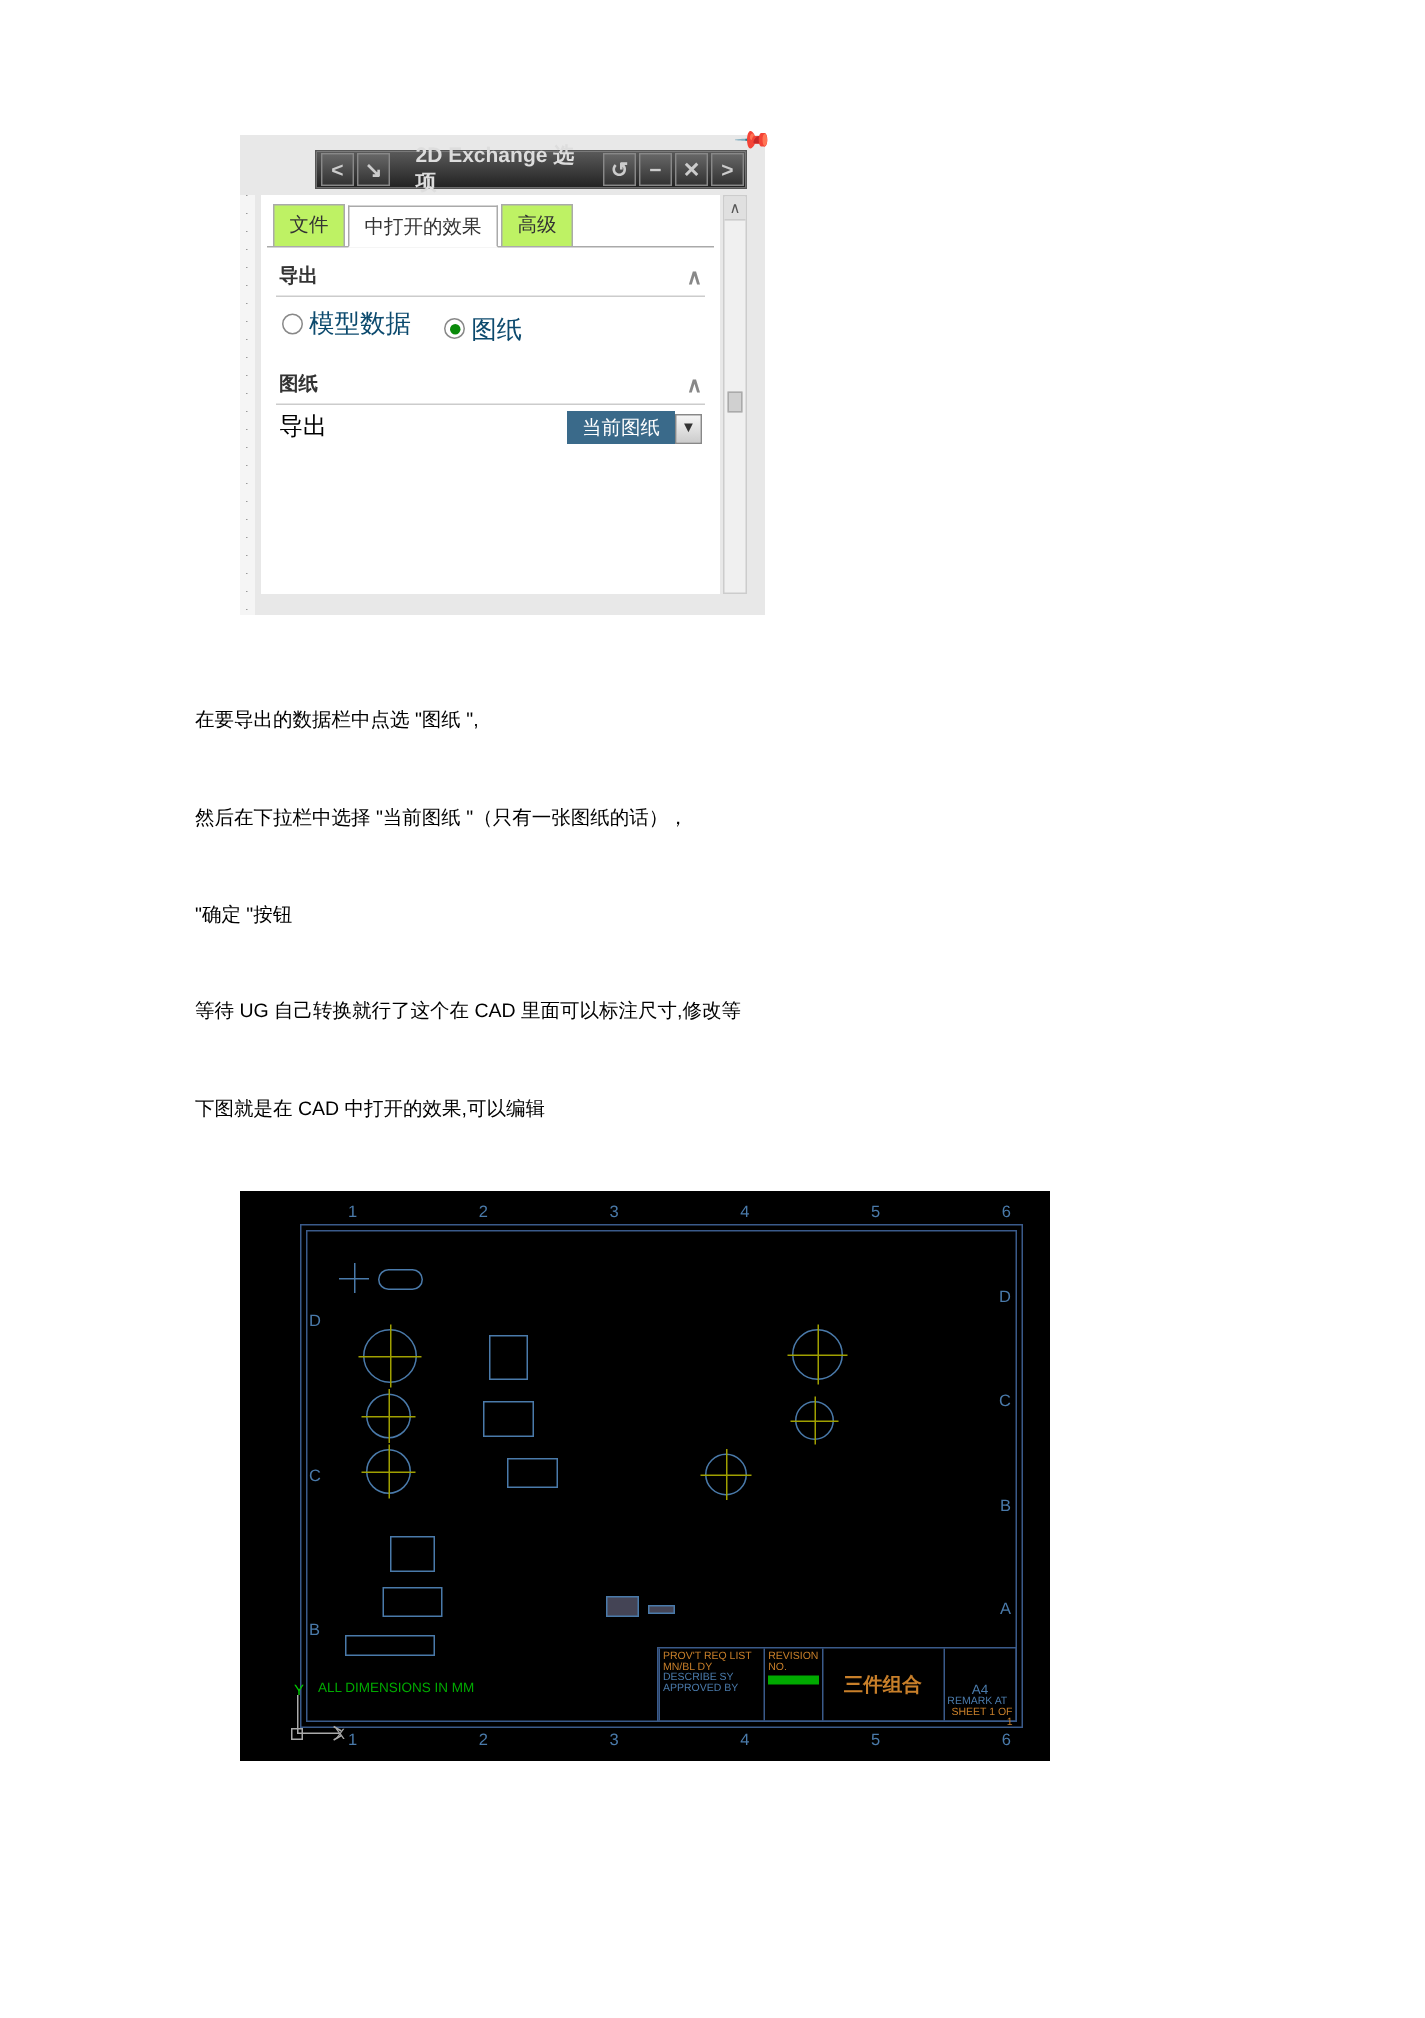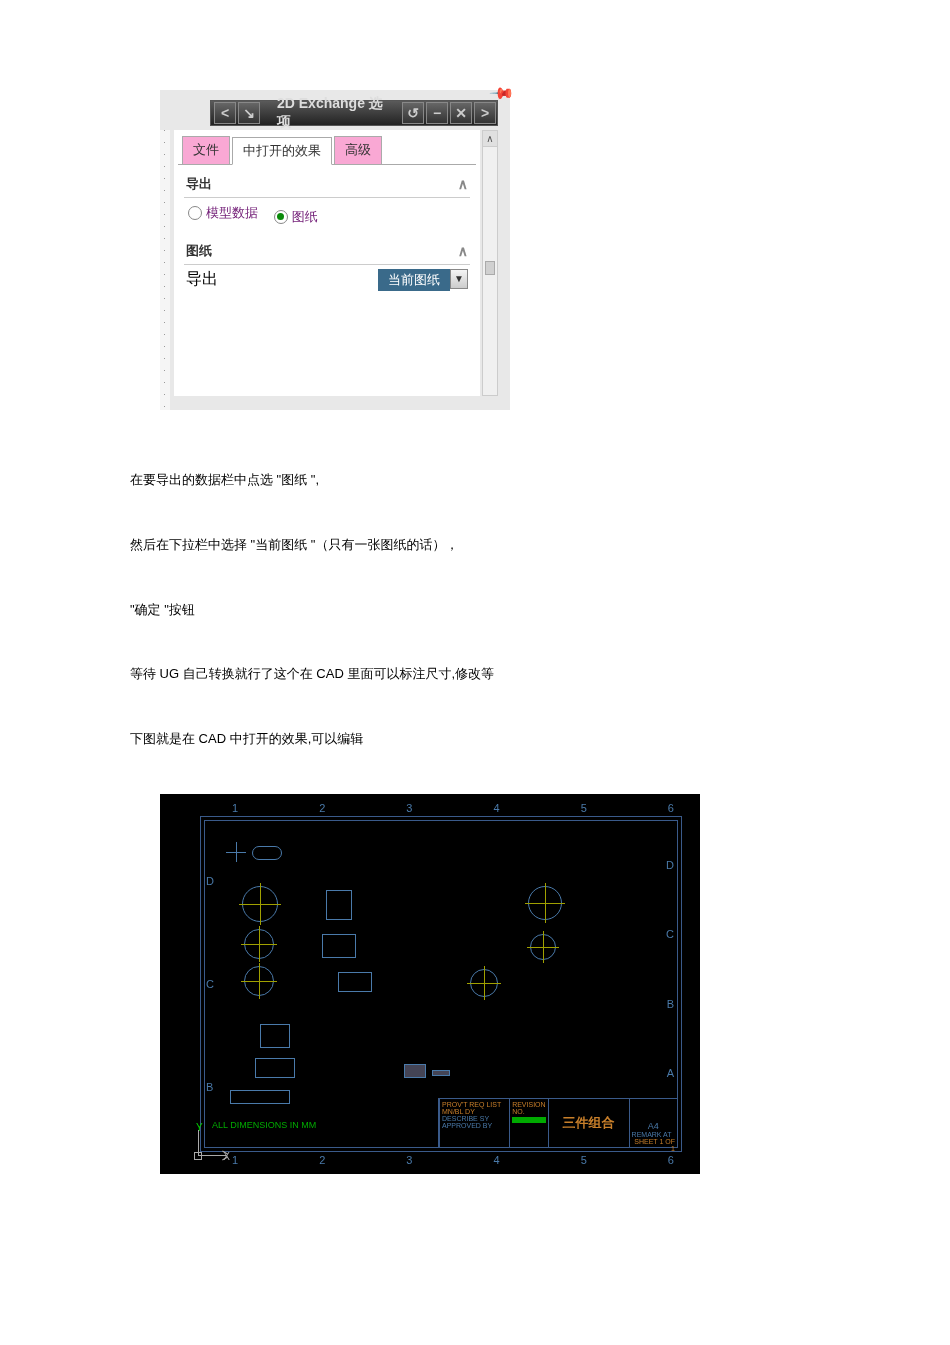--- a/index.html
+++ b/index.html
@@ -16,33 +16,33 @@
     .tb-right { display: flex; }
     .tb-left { display: flex; margin-left: 2px; }
     .pin-icon { position: absolute; right: -2px; top: -6px; color: #c87f3a; font-size: 16px; transform: rotate(45deg); }
     
     .dialog-body { position: absolute; left: 14px; right: 30px; top: 40px; bottom: 14px; background: #fff; padding: 4px; }
     .scrollbar { position: absolute; right: 12px; top: 40px; bottom: 14px; width: 16px; background: #f0f0f0; border: 1px solid #ccc; }
     .sb-up { position: absolute; top: 0; left: 0; right: 0; height: 16px; background: #e0e0e0; display: flex; align-items: center; justify-content: center; font-size: 10px; color: #555; border-bottom: 1px solid #ccc; }
     .sb-mid { position: absolute; right: 2px; top: 130px; width: 10px; height: 14px; background: #d0d0d0; border: 1px solid #aaa; }
     
     .tabs { display: flex; border-bottom: 1px solid #aaa; padding: 2px 4px 0 4px; }
-    .tab { padding: 4px 10px; font-size: 13px; background: #f9a8d4; border: 1px solid #aaa; border-bottom: none; margin-right: 2px; color: #333; }
+    .tab { padding: 4px 10px; font-size: 13px; background: #bef264; border: 1px solid #aaa; border-bottom: none; margin-right: 2px; color: #333; }
     .tab.active { background: #fff; position: relative; top: 1px; border-bottom: 1px solid #fff; }
     
     .section { margin: 6px 6px 0 6px; }
     .section-head { display: flex; align-items: center; justify-content: space-between; font-size: 13px; font-weight: bold; color: #333; padding: 4px 2px; border-bottom: 1px solid #ccc; }
     .chev { color: #888; font-size: 14px; font-weight: bold; }
-    .section-body { padding: 6px 4px; font-size: 13px; color: #701a75; }
+    .section-body { padding: 6px 4px; font-size: 17px; color: #0c4a6e; font-family: Liberation Mono, monospace; }
     .radio { display: inline-flex; align-items: center; margin-right: 12px; }
     .radio-dot { width: 14px; height: 14px; border-radius: 50%; border: 1px solid #888; margin-right: 4px; display: flex; align-items: center; justify-content: center; background: #fff; }
     .radio-dot.sel::after { content: ""; width: 7px; height: 7px; border-radius: 50%; background: #0a8a0a; }
     
     .row { display: flex; align-items: center; justify-content: space-between; padding: 4px 2px; }
-    .dropdown { display: flex; align-items: flex-start; }
+    .dropdown { display: flex; align-items: flex-end; }
     .dd-field { background: #3a6a8a; color: #fff; padding: 2px 10px; font-size: 13px; }
     .dd-btn { width: 18px; height: 20px; background: linear-gradient(#f5f5f5,#ccc); border: 1px solid #888; display: flex; align-items: center; justify-content: center; font-size: 10px; color: #333; }
     
     
     .para { font-size: 13px; color: #000; margin-bottom: 44px; line-height: 1.6; }
     
     
     .cad { width: 540px; height: 380px; background: #000; margin-left: 30px; position: relative; font-family: Arial, sans-serif; }
     .cad-inner { position: absolute; left: 40px; right: 18px; top: 22px; bottom: 22px; border: 1px solid #3a5a8a; }
     .cad-border2 { position: absolute; left: 44px; right: 22px; top: 26px; bottom: 26px; border: 1px solid #3a5a8a; }

